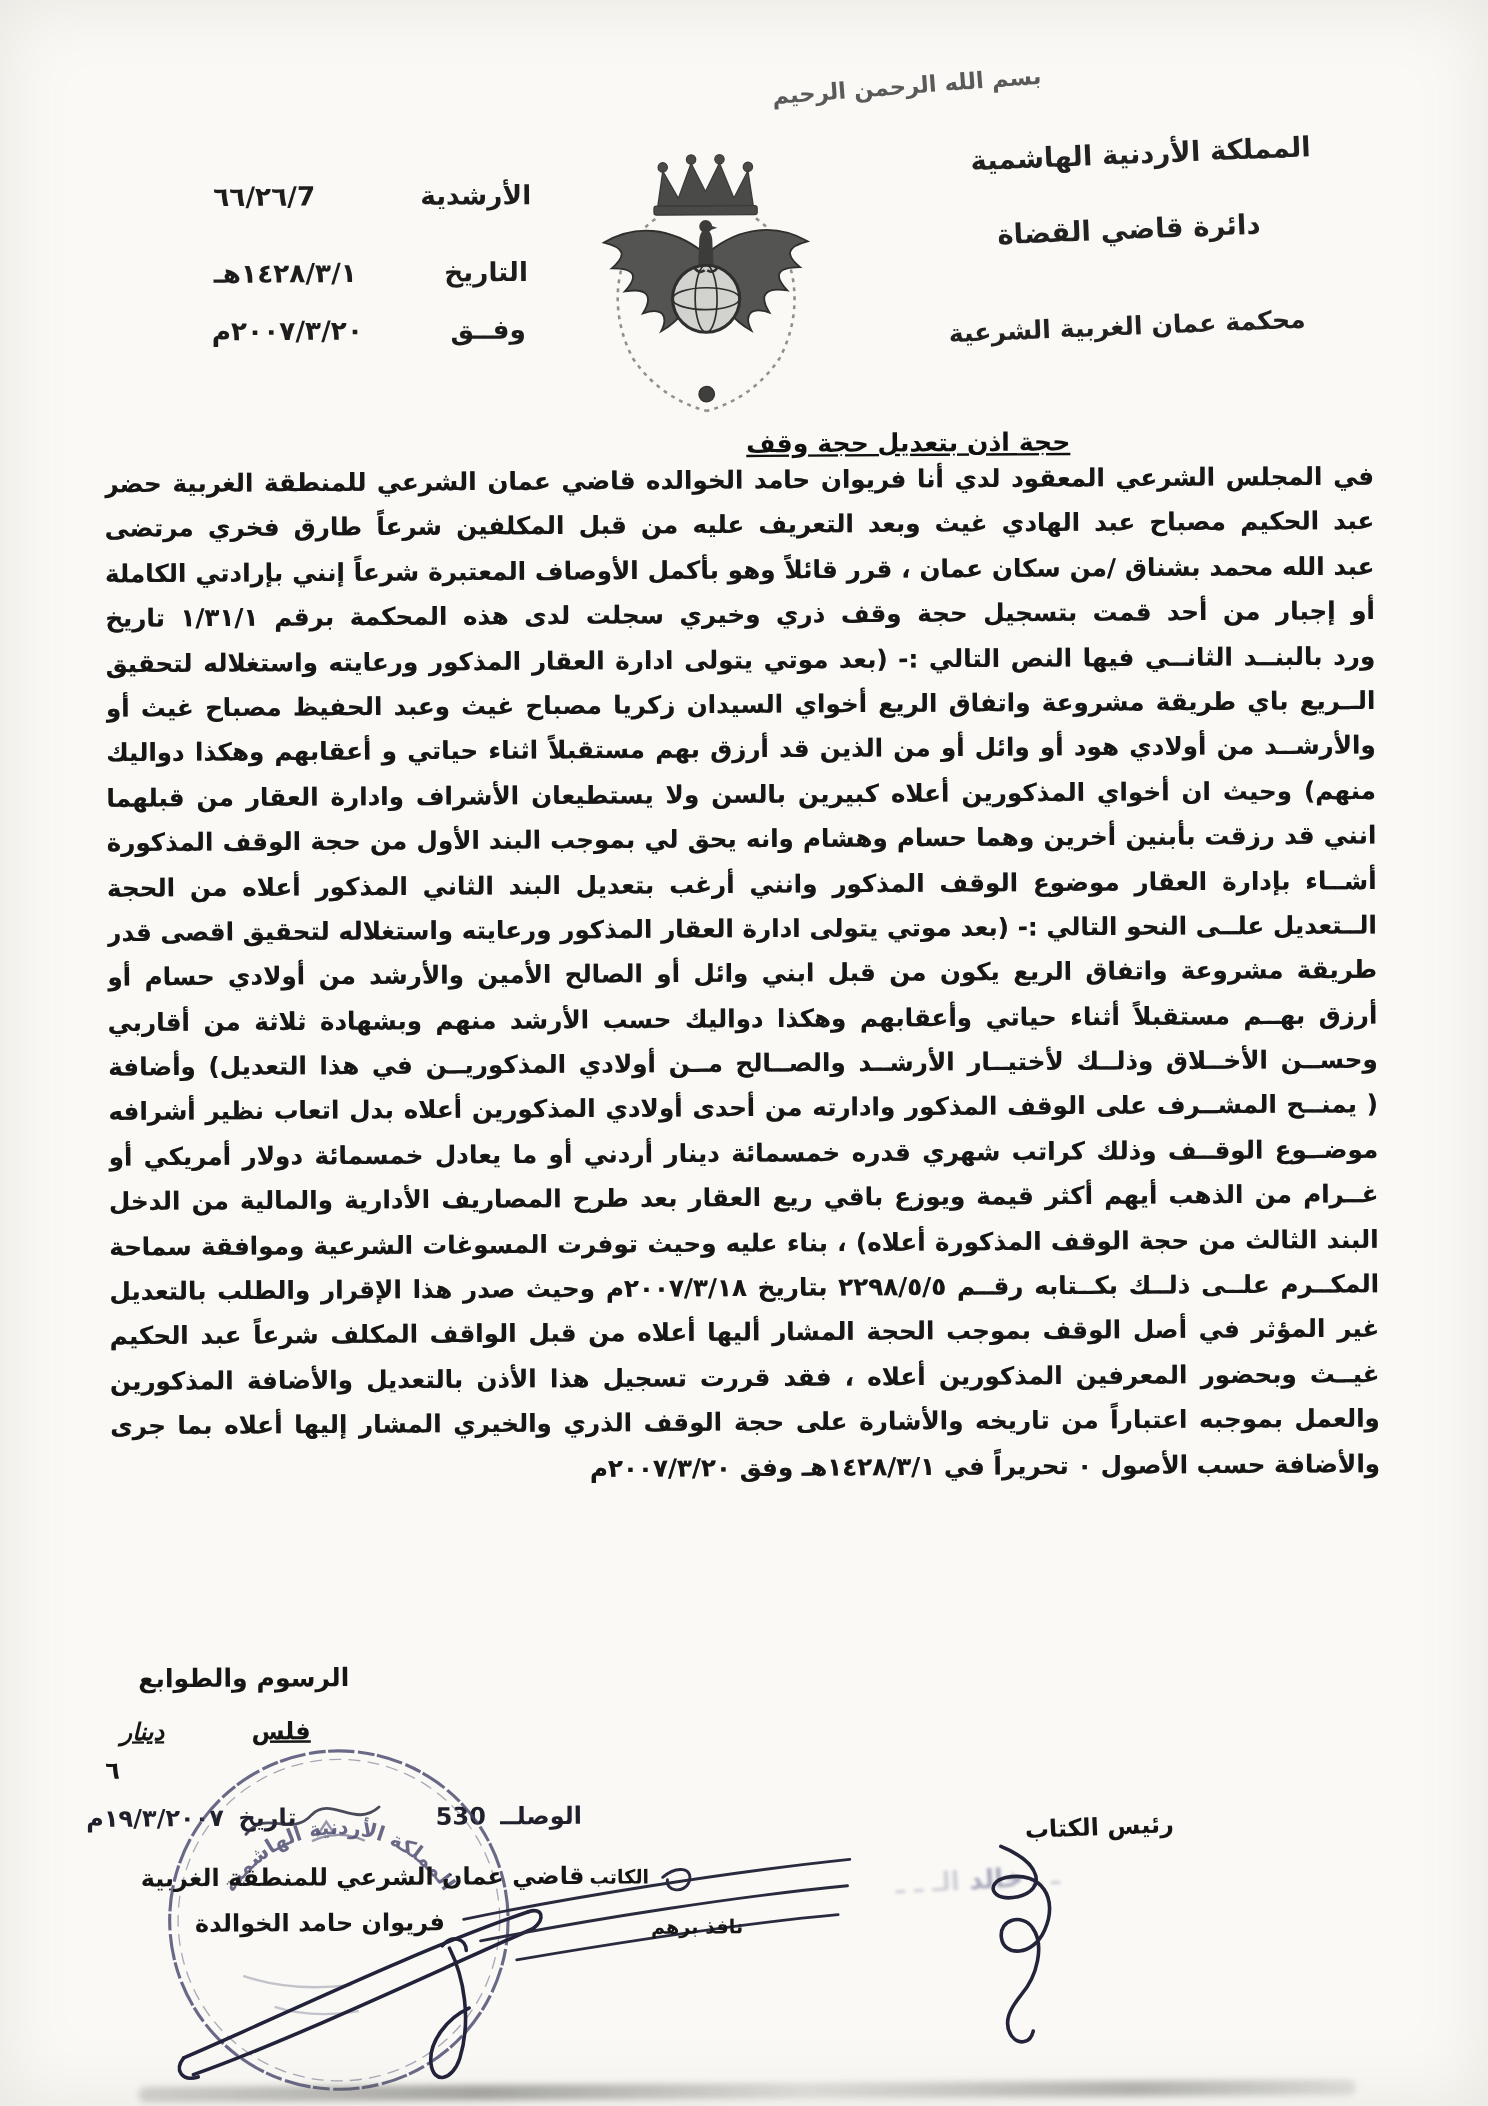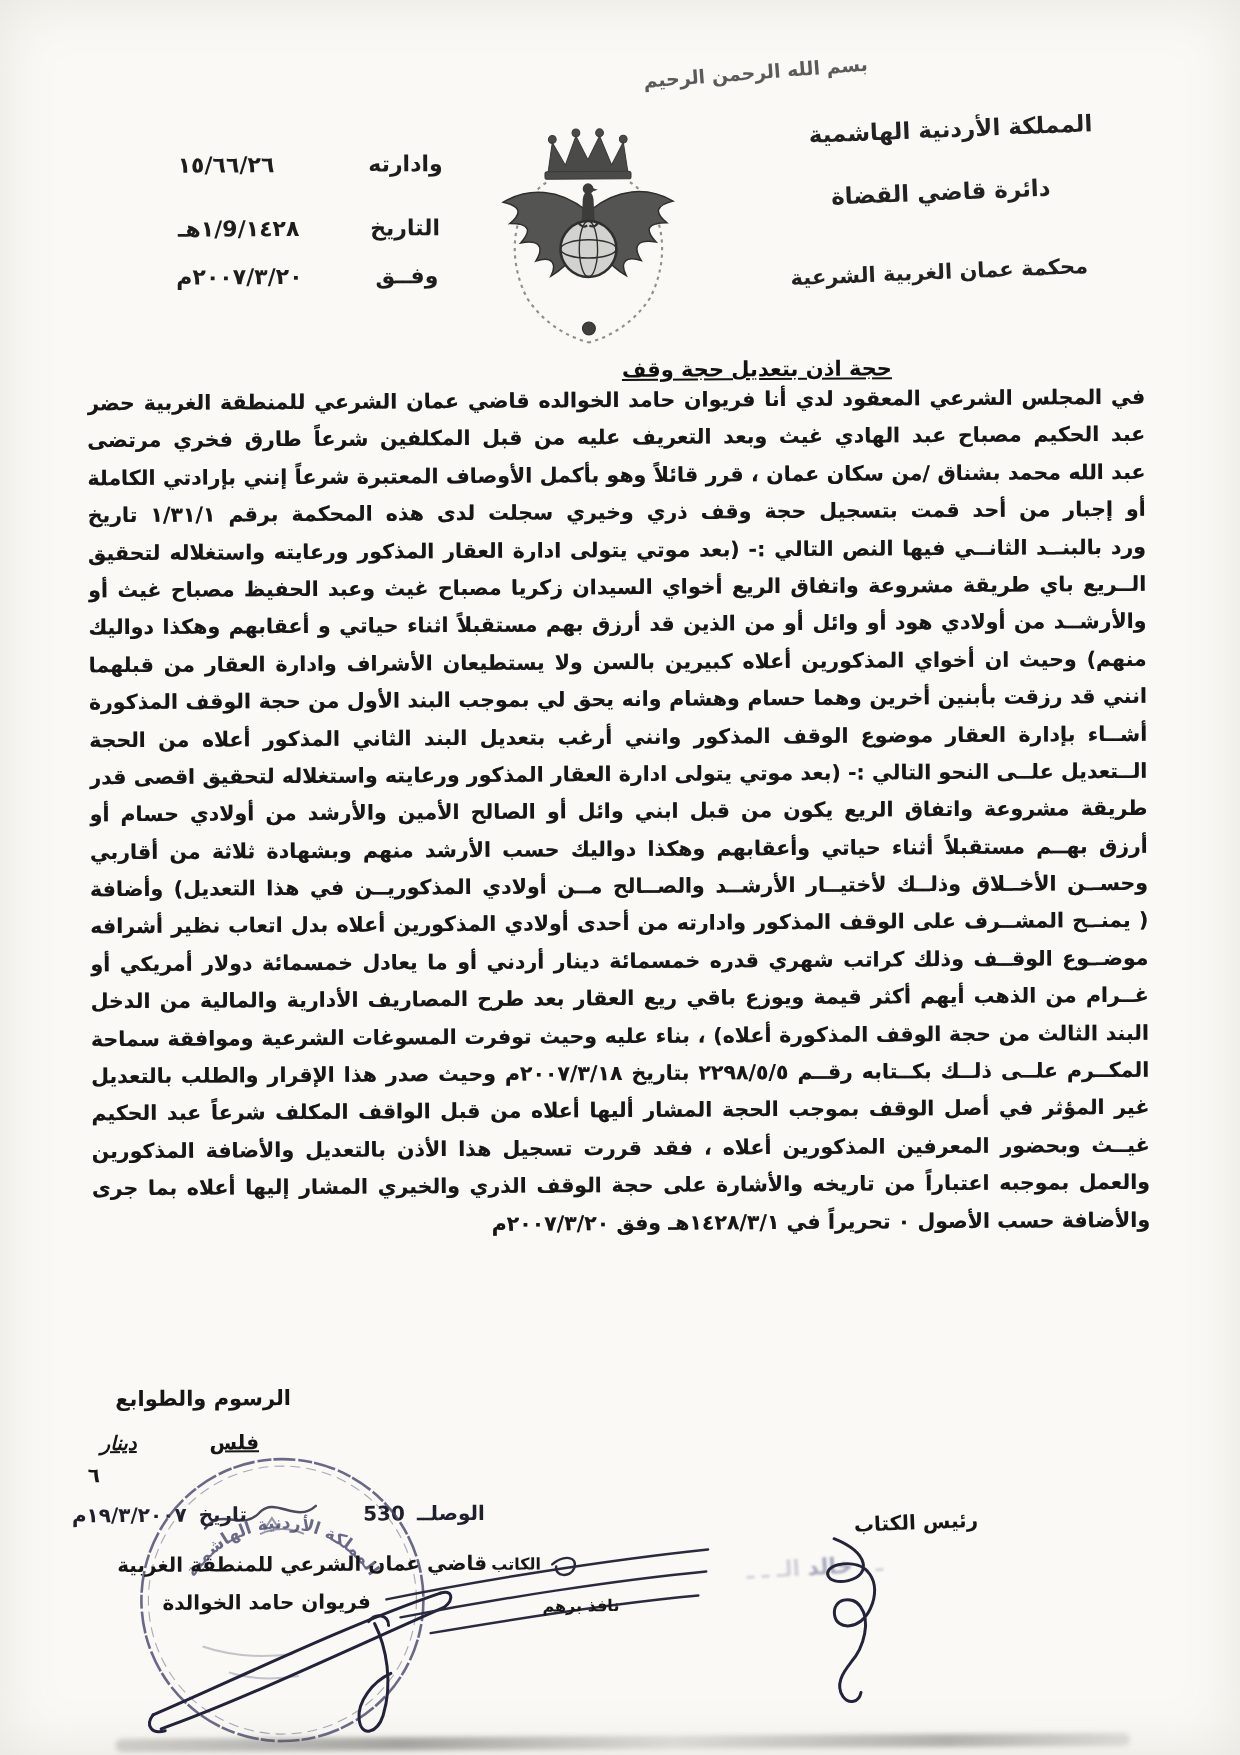--- a/index.html
+++ b/index.html
@@ -43,26 +43,26 @@
 <div class="page">
   <div class="tilt abs" style="left:0;top:0;width:1240px;height:1755px;">
 
     <div class="abs bism" style="left:648px; top:62px;">بسم الله الرحمن الرحيم</div>
 
     <div class="abs hdr-r" style="left:790px; top:118px; width:330px; text-align:center;">المملكة الأردنية الهاشمية</div>
     <div class="abs hdr-r" style="left:800px; top:181px; width:290px; text-align:center;">دائرة قاضي القضاة</div>
     <div class="abs hdr-r" style="left:778px; top:262px; width:330px; text-align:center; font-size:21px;">محكمة عمان الغربية الشرعية</div>
 
     <div class="abs hdr-l" style="left:182px; top:150px; width:265px;">
-      <span>وادارته</span>
-      <span>١٥/٦٦/٢٦</span>
+      <span>الأرشدية</span>
+      <span>7/٦٦/٢٦</span>
     </div>
     <div class="abs hdr-l" style="left:182px; top:214px; width:262px;">
       <span>التاريخ</span>
-      <span>١٤٢٨/9/١هـ</span>
+      <span>١٤٢٨/٣/١هـ</span>
     </div>
     <div class="abs hdr-l" style="left:180px; top:262px; width:262px;">
       <span>وفــق</span>
       <span>٢٠٠٧/٣/٢٠م</span>
     </div>
 
     <svg class="abs" style="left:488px; top:124px;" width="215" height="228" viewBox="0 0 200 212" aria-hidden="true">
       <g stroke="#3a3a38" fill="#4a4a48">
 
         <circle cx="64" cy="14" r="3.6"></circle>

